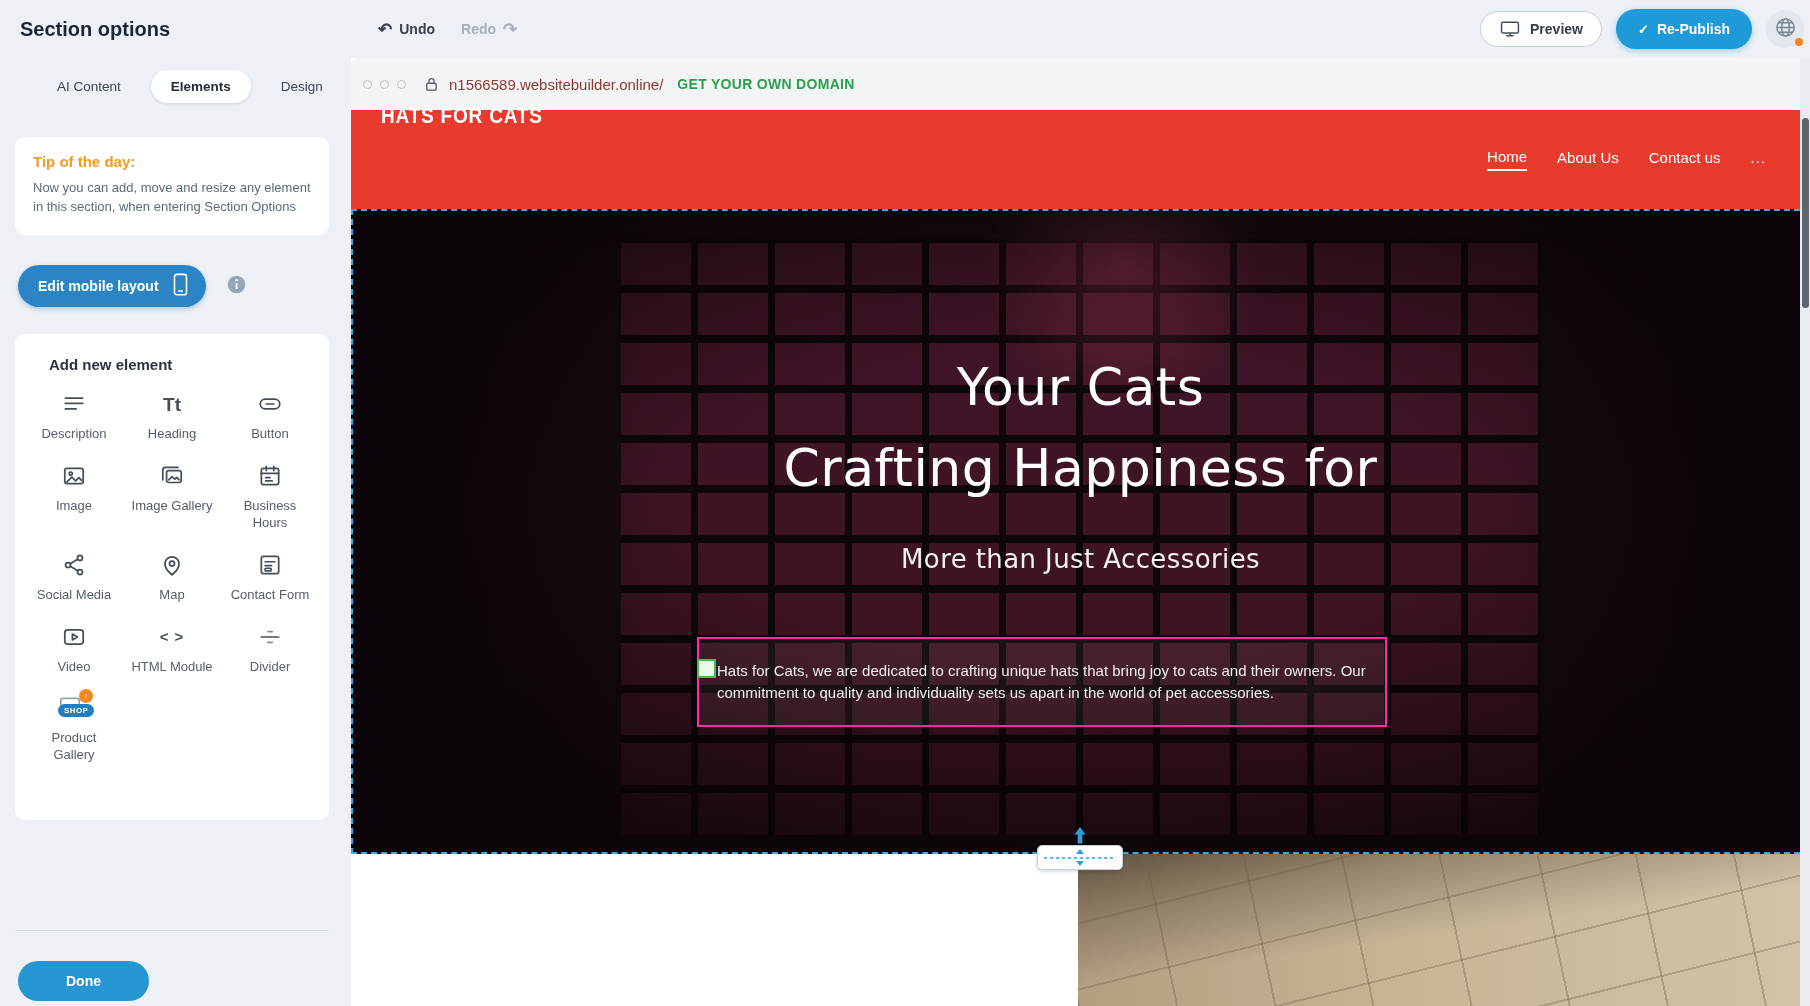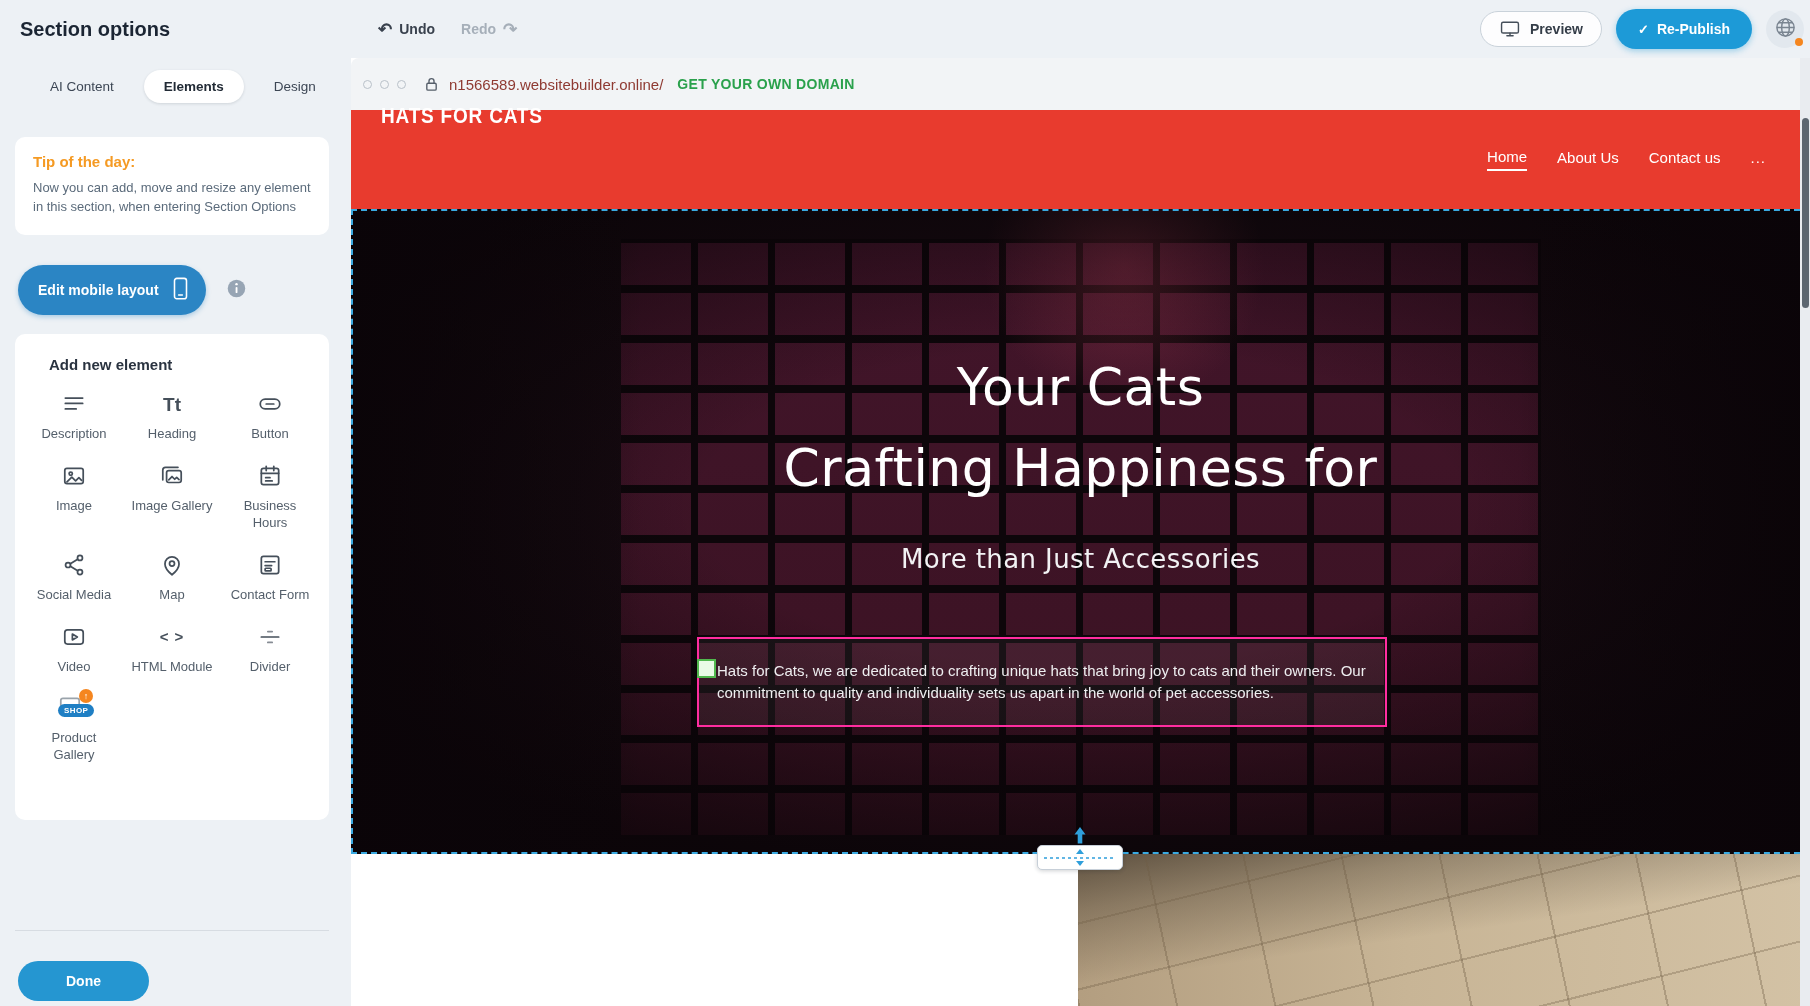--- a/index.html
+++ b/index.html
@@ -14,30 +14,30 @@
   .ur-item.disabled { color:#a6afb9; }
   .ur-glyph { font-size:17px; line-height:1; }
   .topbar-right { position:absolute; right:6px; top:0; height:58px; display:flex; align-items:center; gap:14px; }
   .btn-preview { display:flex; align-items:center; gap:9px; height:36px; padding:0 18px; background:#fdfdfe; border:1px solid #c9d2da; border-radius:18px; font-size:14px; font-weight:bold; color:#343d48; cursor:pointer; }
   .btn-republish { display:flex; align-items:center; gap:8px; height:40px; padding:0 22px; background:#1d9ad7; border:none; border-radius:21px; font-size:14px; font-weight:bold; color:#fff; cursor:pointer; box-shadow:0 2px 6px rgba(29,154,215,.4); }
   .check-glyph { font-size:13px; }
   .globe-btn { width:38px; height:38px; border-radius:50%; background:#e2e8ee; display:flex; align-items:center; justify-content:center; position:relative; cursor:pointer; }
   .globe-dot { position:absolute; right:1px; bottom:2px; width:8px; height:8px; border-radius:50%; background:#f5861f; }
 
   .sidebar { position:absolute; left:0; top:58px; width:351px; bottom:0; background:#edf1f5; z-index:30; }
-  .tabs { position:absolute; left:30px; top:12px; display:flex; align-items:flex-end; gap:10px; }
+  .tabs { position:absolute; left:37px; top:12px; display:flex; align-items:flex-end; gap:10px; }
   .tab { padding:9px 20px; font-size:13.5px; color:#3c4654; border-radius:18px; cursor:pointer; white-space:nowrap; }
   .tab.active { background:#fff; font-weight:bold; color:#222b36; box-shadow:0 1px 3px rgba(30,40,60,.14); }
 
   .tip-card { position:absolute; left:15px; top:79px; width:314px; background:#fff; border-radius:10px; padding:16px 18px 18px; }
   .tip-title { color:#f59a23; font-weight:bold; font-size:15px; margin-bottom:9px; }
   .tip-body { font-size:13px; color:#5b6b7b; line-height:1.45; }
 
   .mobile-row { position:absolute; left:18px; top:207px; display:flex; align-items:center; gap:20px; }
-  .btn-mobile { display:flex; align-items:center; gap:12px; height:50px; padding:0 16px 0 20px; background:#2b85c4; border:none; border-radius:25px; color:#fff; font-size:14px; font-weight:bold; cursor:pointer; box-shadow:0 2px 5px rgba(43,133,196,.35); }
+  .btn-mobile { display:flex; align-items:center; gap:12px; height:42px; padding:0 16px 0 20px; background:#2b85c4; border:none; border-radius:25px; color:#fff; font-size:14px; font-weight:bold; cursor:pointer; box-shadow:0 2px 5px rgba(43,133,196,.35); }
 
   .add-card { position:absolute; left:15px; top:276px; width:314px; height:486px; background:#fff; border-radius:10px; padding:22px 10px 10px 10px; }
   .add-title { font-size:15px; font-weight:bold; color:#2a3340; margin:0 0 16px 24px; }
   .el-grid { display:grid; grid-template-columns:repeat(3,1fr); row-gap:18px; }
   .el-item { display:flex; flex-direction:column; align-items:center; gap:7px; cursor:pointer; }
   .el-icon { width:30px; height:30px; display:flex; align-items:center; justify-content:center; }
   .el-icon svg { stroke:#454f5a; fill:none; stroke-width:1.6; stroke-linecap:round; stroke-linejoin:round; }
   .el-label { font-size:13px; color:#545f6b; text-align:center; line-height:1.3; max-width:82px; }
   .glyph-icon { font-size:19px; font-weight:bold; color:#454f5a; line-height:1; }
   .pg-wrap { position:relative; width:34px; height:30px; }

